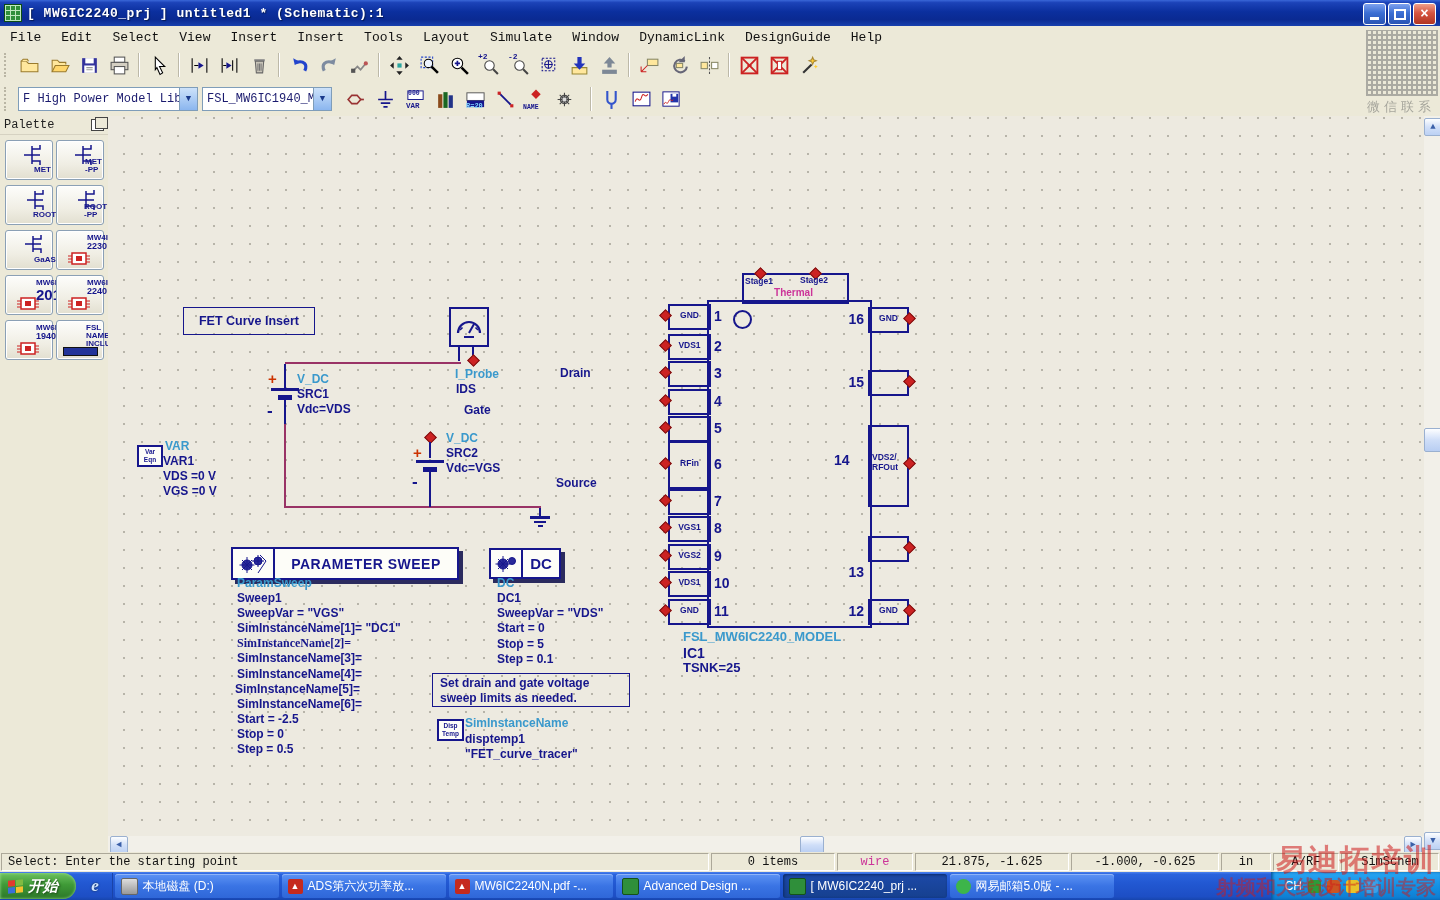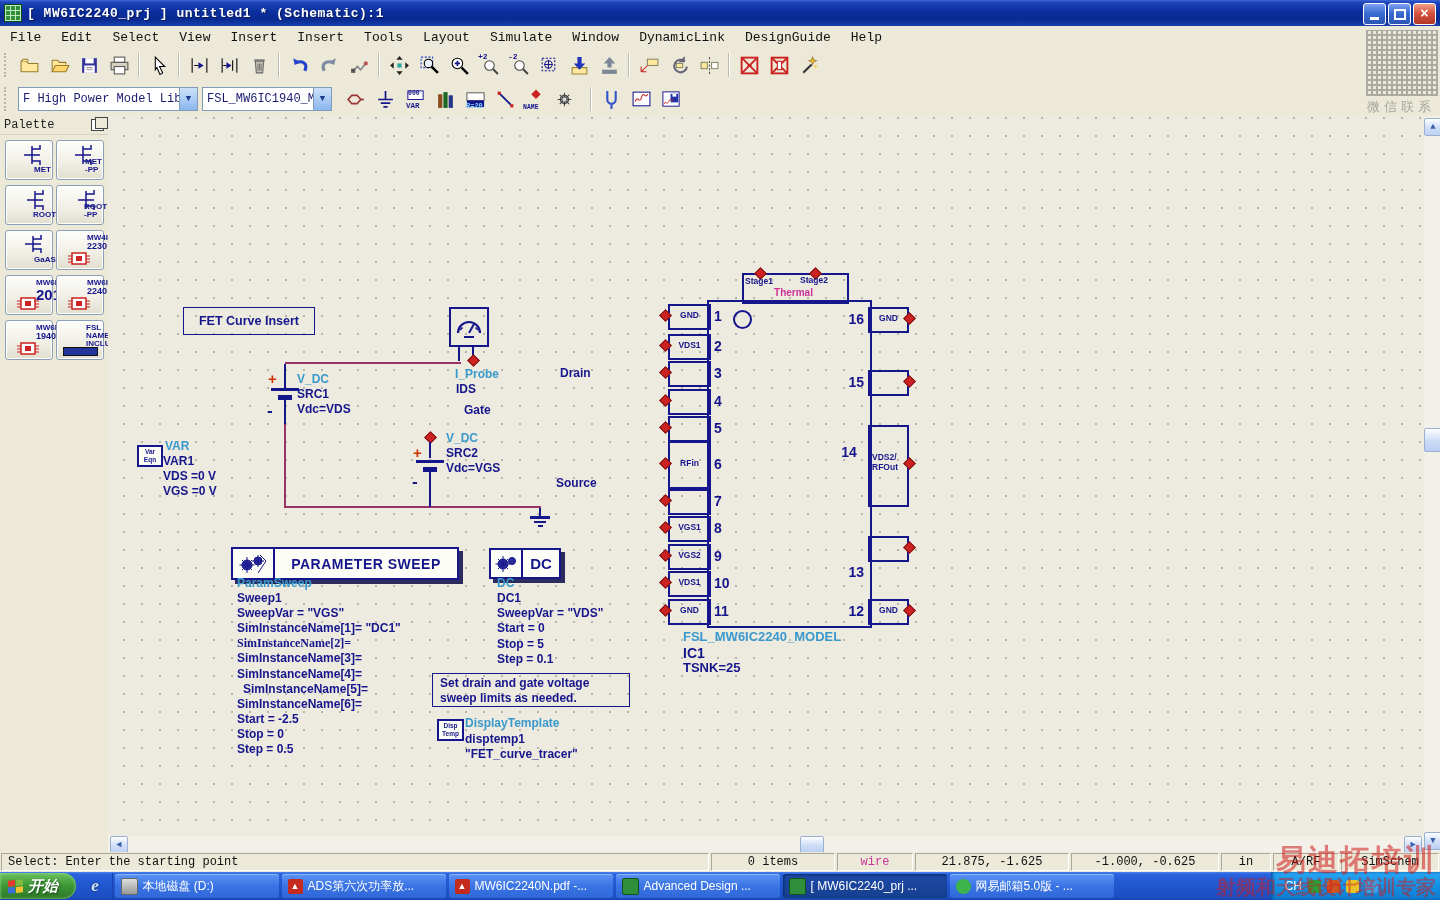--- a/index.html
+++ b/index.html
@@ -579,21 +579,21 @@
       <div class="abs shadowbox" style="left:165px;top:431px;width:182px;height:29px;border:2px solid #16168c;background:#fdfdf8;display:flex;align-items:center;justify-content:center;">
         <span style="font:bold 14px 'Liberation Sans',sans-serif;color:#16168c;letter-spacing:.5px;">PARAMETER SWEEP</span>
       </div>
       <span class="st ct" style="left:129px;top:461px;">ParamSweep</span>
       <span class="st" style="left:129px;top:476px;">Sweep1</span>
       <span class="st" style="left:129px;top:491px;">SweepVar = "VGS"</span>
       <span class="st" style="left:129px;top:506px;">SimInstanceName[1]= "DC1"</span>
       <span class="st" style="left:129px;top:521px;font-family:Liberation Serif, serif;">SimInstanceName[2]=</span>
       <span class="st" style="left:129px;top:536px;">SimInstanceName[3]=</span>
       <span class="st" style="left:129px;top:552px;">SimInstanceName[4]=</span>
-      <span class="st" style="left:135px;top:567px;text-align:right;">SimInstanceName[5]=</span>
+      <span class="st" style="left:127px;top:567px;text-align:right;">SimInstanceName[5]=</span>
       <span class="st" style="left:129px;top:582px;">SimInstanceName[6]=</span>
       <span class="st" style="left:129px;top:597px;">Start = -2.5</span>
       <span class="st" style="left:129px;top:612px;">Stop = 0</span>
       <span class="st" style="left:129px;top:627px;">Step = 0.5</span>
     </div>
 
     <div>
       <div class="abs shadowbox" style="left:381px;top:432px;width:32px;height:27px;border:2px solid #16168c;background:#fdfdf8;display:flex;align-items:center;justify-content:center;">
         <svg width="24" height="20" viewBox="0 0 24 20">
             <g stroke="#16168c">
@@ -617,21 +617,21 @@
     <div class="abs" style="left:324px;top:557px;width:198px;height:34px;border:1.5px solid #16168c;padding:3px 7px;box-sizing:border-box;">
       <div class="st" style="position:static;">Set drain and gate voltage</div>
       <div class="st" style="position:static;margin-top:3px;">sweep limits as needed.</div>
     </div>
 
     <div>
       <div class="iconbox" style="left:329px;top:603px;width:23px;height:17px;">
         <div>Disp</div>
           <div>Temp</div>
       </div>
-      <span class="st ct" style="left:357px;top:601px;">DisplayTemplate</span>
+      <span class="st ct" style="left:357px;top:601px;">SimInstanceName</span>
       <span class="st" style="left:357px;top:617px;">disptemp1</span>
       <span class="st" style="left:357px;top:632px;">"FET_curve_tracer"</span>
     </div>
 
     <div>
       <div class="abs" style="left:599px;top:184px;width:161px;height:324px;border:2px solid #16168c;"></div>
 
       <div class="abs" style="left:634px;top:157px;width:103px;height:27px;border:2px solid #16168c;"></div>
       <div class="diamond" style="left:648px;top:153px;"></div>
       <div class="diamond" style="left:703px;top:153px;"></div>
@@ -713,21 +713,21 @@
         </div>
 
       <div class="diamond" style="left:797px;top:198px;"></div>
       <div class="diamond" style="left:797px;top:261px;"></div>
       <div class="diamond" style="left:797px;top:343px;"></div>
       <div class="diamond" style="left:797px;top:427px;"></div>
       <div class="diamond" style="left:797px;top:490px;"></div>
 
       <span class="pinnum" style="left:726px;top:195px;width:30px;text-align:right;">16</span>
       <span class="pinnum" style="left:726px;top:258px;width:30px;text-align:right;">15</span>
-      <span class="pinnum" style="left:726px;top:328px;width:30px;text-align:center;">14</span>
+      <span class="pinnum" style="left:726px;top:336px;width:30px;text-align:left;">14</span>
       <span class="pinnum" style="left:726px;top:424px;width:30px;text-align:right;margin-top:24px;">13</span>
       <span class="pinnum" style="left:726px;top:487px;width:30px;text-align:right;">12</span>
 
       <span class="st ct" style="left:575px;top:514px;font-size:13px;">FSL_MW6IC2240_MODEL</span>
       <span class="st" style="left:575px;top:530px;font-size:14px;">IC1</span>
       <span class="st" style="left:575px;top:545px;font-size:13px;">TSNK=25</span>
     </div>
   </div>
 
   <div class="strack" style="left:108px;top:836px;width:1316px;height:16px;">

